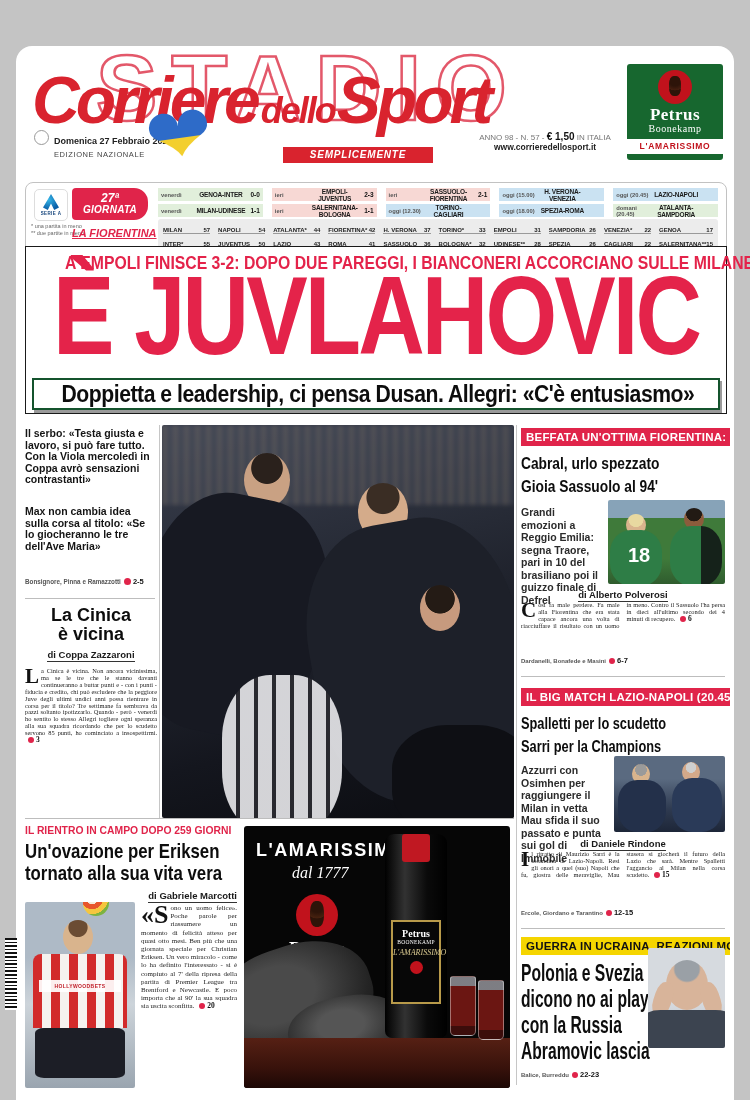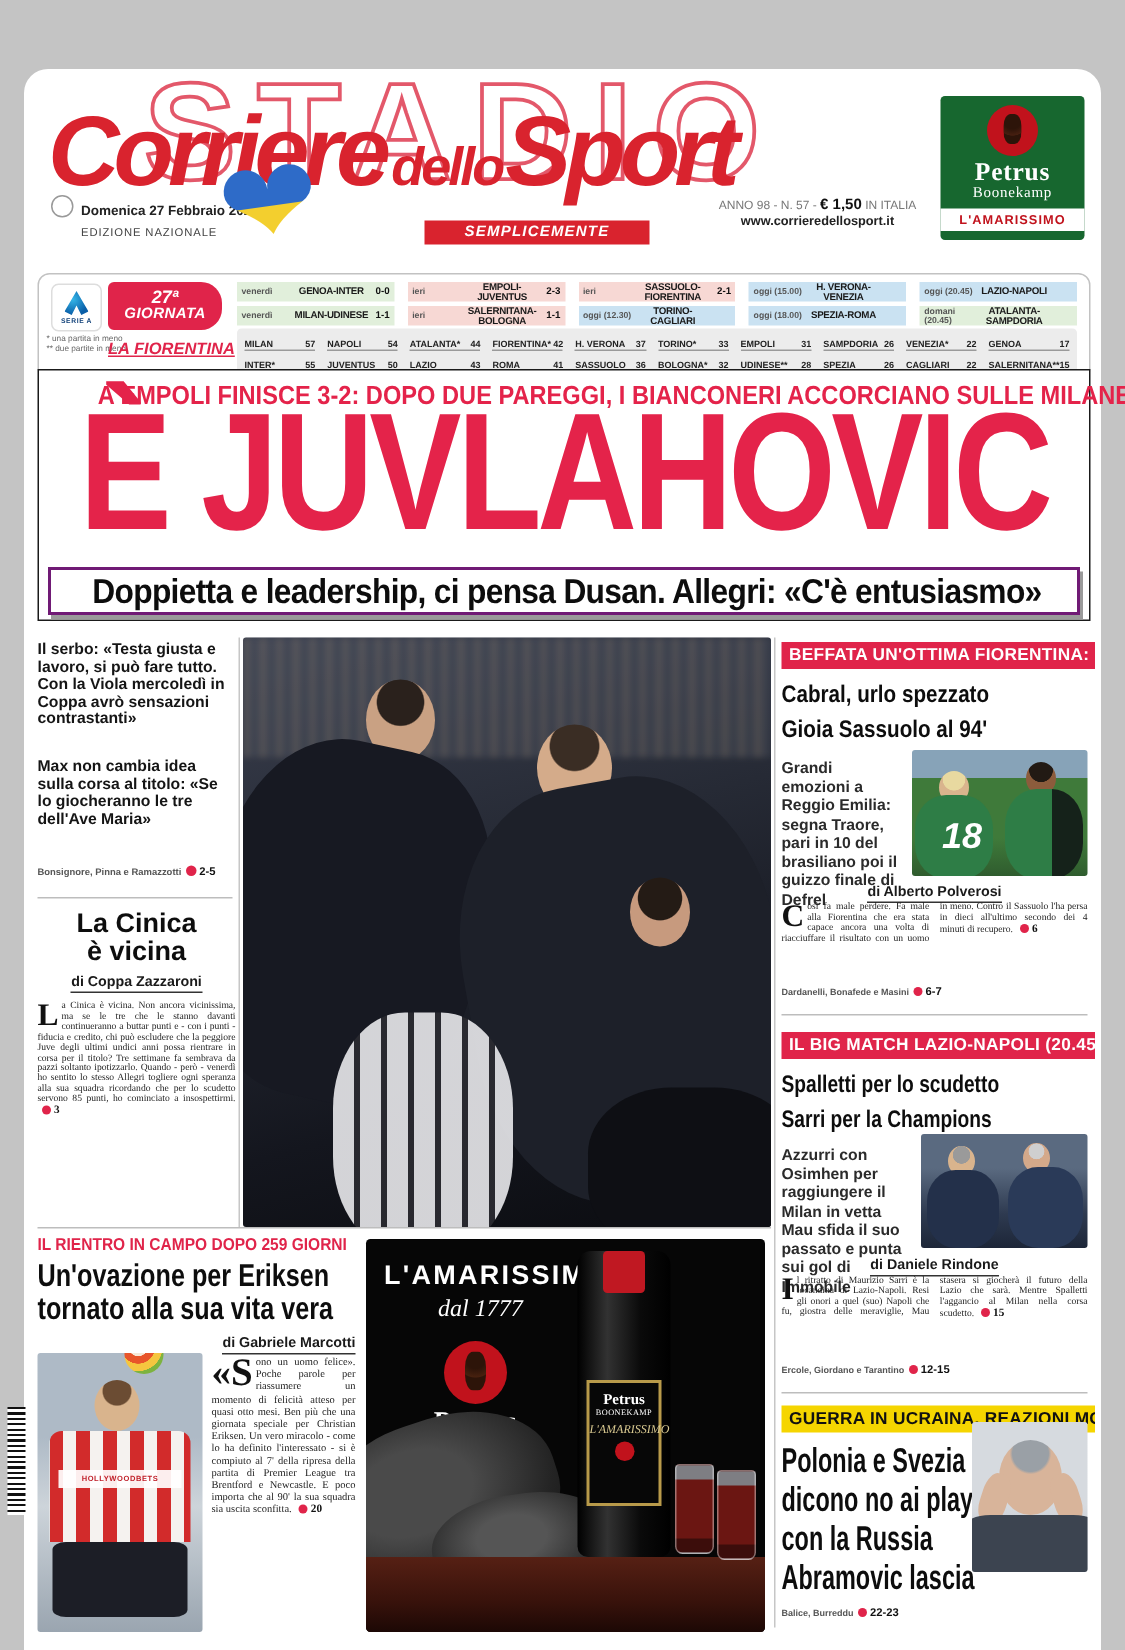--- a/index.html
+++ b/index.html
@@ -55,21 +55,21 @@
   .standings{display:grid;grid-template-rows:repeat(2,12px);grid-auto-flow:column;grid-auto-columns:1fr;
              gap:2px 8px;background:#ececec;padding:3px 5px;border-radius:3px;}
   .st{display:flex;justify-content:space-between;align-items:flex-end;border-bottom:1px solid #9a9a9a;
       font-size:6px;font-weight:800;color:#222;}
   .st .pts{font-weight:900;}
   
   #headline-box{border:1px solid #1a1a1a;background:#fff;}
   .kicker{color:#e4234a;font-weight:900;font-size:17.5px;text-align:center;white-space:nowrap;}
   .main-title{color:#e4234a;font-weight:900;font-size:95px;letter-spacing:-3px;text-align:center;
               white-space:nowrap;line-height:100px;}
-  .sub-bar{border:2px solid #701a75;box-shadow:2px 3px 0 #9a9a9a;background:#fff;text-align:right;}
+  .sub-bar{border:2px solid #14532d;box-shadow:2px 3px 0 #9a9a9a;background:#fff;text-align:right;}
   .sub-bar span{font-weight:900;font-size:23px;letter-spacing:-.5px;color:#0d0d0d;white-space:nowrap;}
   .cx{display:inline-block;transform-origin:50% 50%;}
   .cxl{display:inline-block;transform-origin:0 50%;white-space:nowrap;}
   
   .intro{font-weight:800;font-size:10.5px;line-height:11.6px;color:#151515;}
   .mini-byline{font-size:6.3px;font-weight:700;color:#555;}
   .page-dot{display:inline-block;width:7px;height:7px;border-radius:50%;background:#e0244a;margin:0 2px -1px 3px;}
   .pages{font-weight:900;font-size:7.5px;color:#111;}
   .rule-h{background:#bdbdbd;height:1px;}
   .rule-v{background:#c6c6c6;width:1px;}
@@ -88,21 +88,21 @@
   .two-col{column-count:2;column-gap:7px;}
   .foot-line{font-size:6px;font-weight:700;color:#555;}
   
   .photo{overflow:hidden;position:absolute;}
   #main-photo{background:linear-gradient(165deg,#3a3f4e 0%,#262a35 38%,#14161e 72%,#0b0c10 100%);}
   .crowd{position:absolute;left:0;top:0;right:0;height:80px;opacity:.35;
          background:repeating-linear-gradient(90deg,#8d8276 0 5px,#565a66 5px 11px);filter:blur(2px);}
   .head{position:absolute;border-radius:50%;}
   .body-blob{position:absolute;border-radius:40%;}
   #photo-sassuolo{background:linear-gradient(180deg,#87a3b8 0 22%,#3f7a3a 22% 70%,#2f5c2e 100%);}
-  .shirt18{position:absolute;color:#fff;font-weight:900;font-size:24px;font-style:italic;}
+  .shirt18{position:absolute;color:#fff;font-weight:900;font-size:20px;}
   #photo-coaches{background:linear-gradient(180deg,#5a6a80 0 30%,#2e3a50 70%,#1d2638 100%);}
   #photo-abramovich{background:linear-gradient(180deg,#d6dadf 0 55%,#b9bec6 100%);}
   #photo-eriksen{background:linear-gradient(180deg,#aebac6 0 30%,#cdd4da 55%,#9aa5b0 100%);}
   .stripes{background:repeating-linear-gradient(90deg,#d22b2b 0 9px,#f5f2ef 9px 18px);}
   .sponsor-band{background:rgba(255,255,255,.92);color:#c0202a;font-weight:800;font-size:5px;
                 letter-spacing:.4px;text-align:center;line-height:12px;}
   .ball{background:radial-gradient(circle at 35% 30%,#f5e9d8 0 25%,#e8552a 26% 45%,#f5c63f 46% 65%,#7db33f 66% 85%,#d8d4cf 86%);
         border-radius:50%;}
   
   #ad-box{background:#060606;border-radius:3px;overflow:hidden;}

